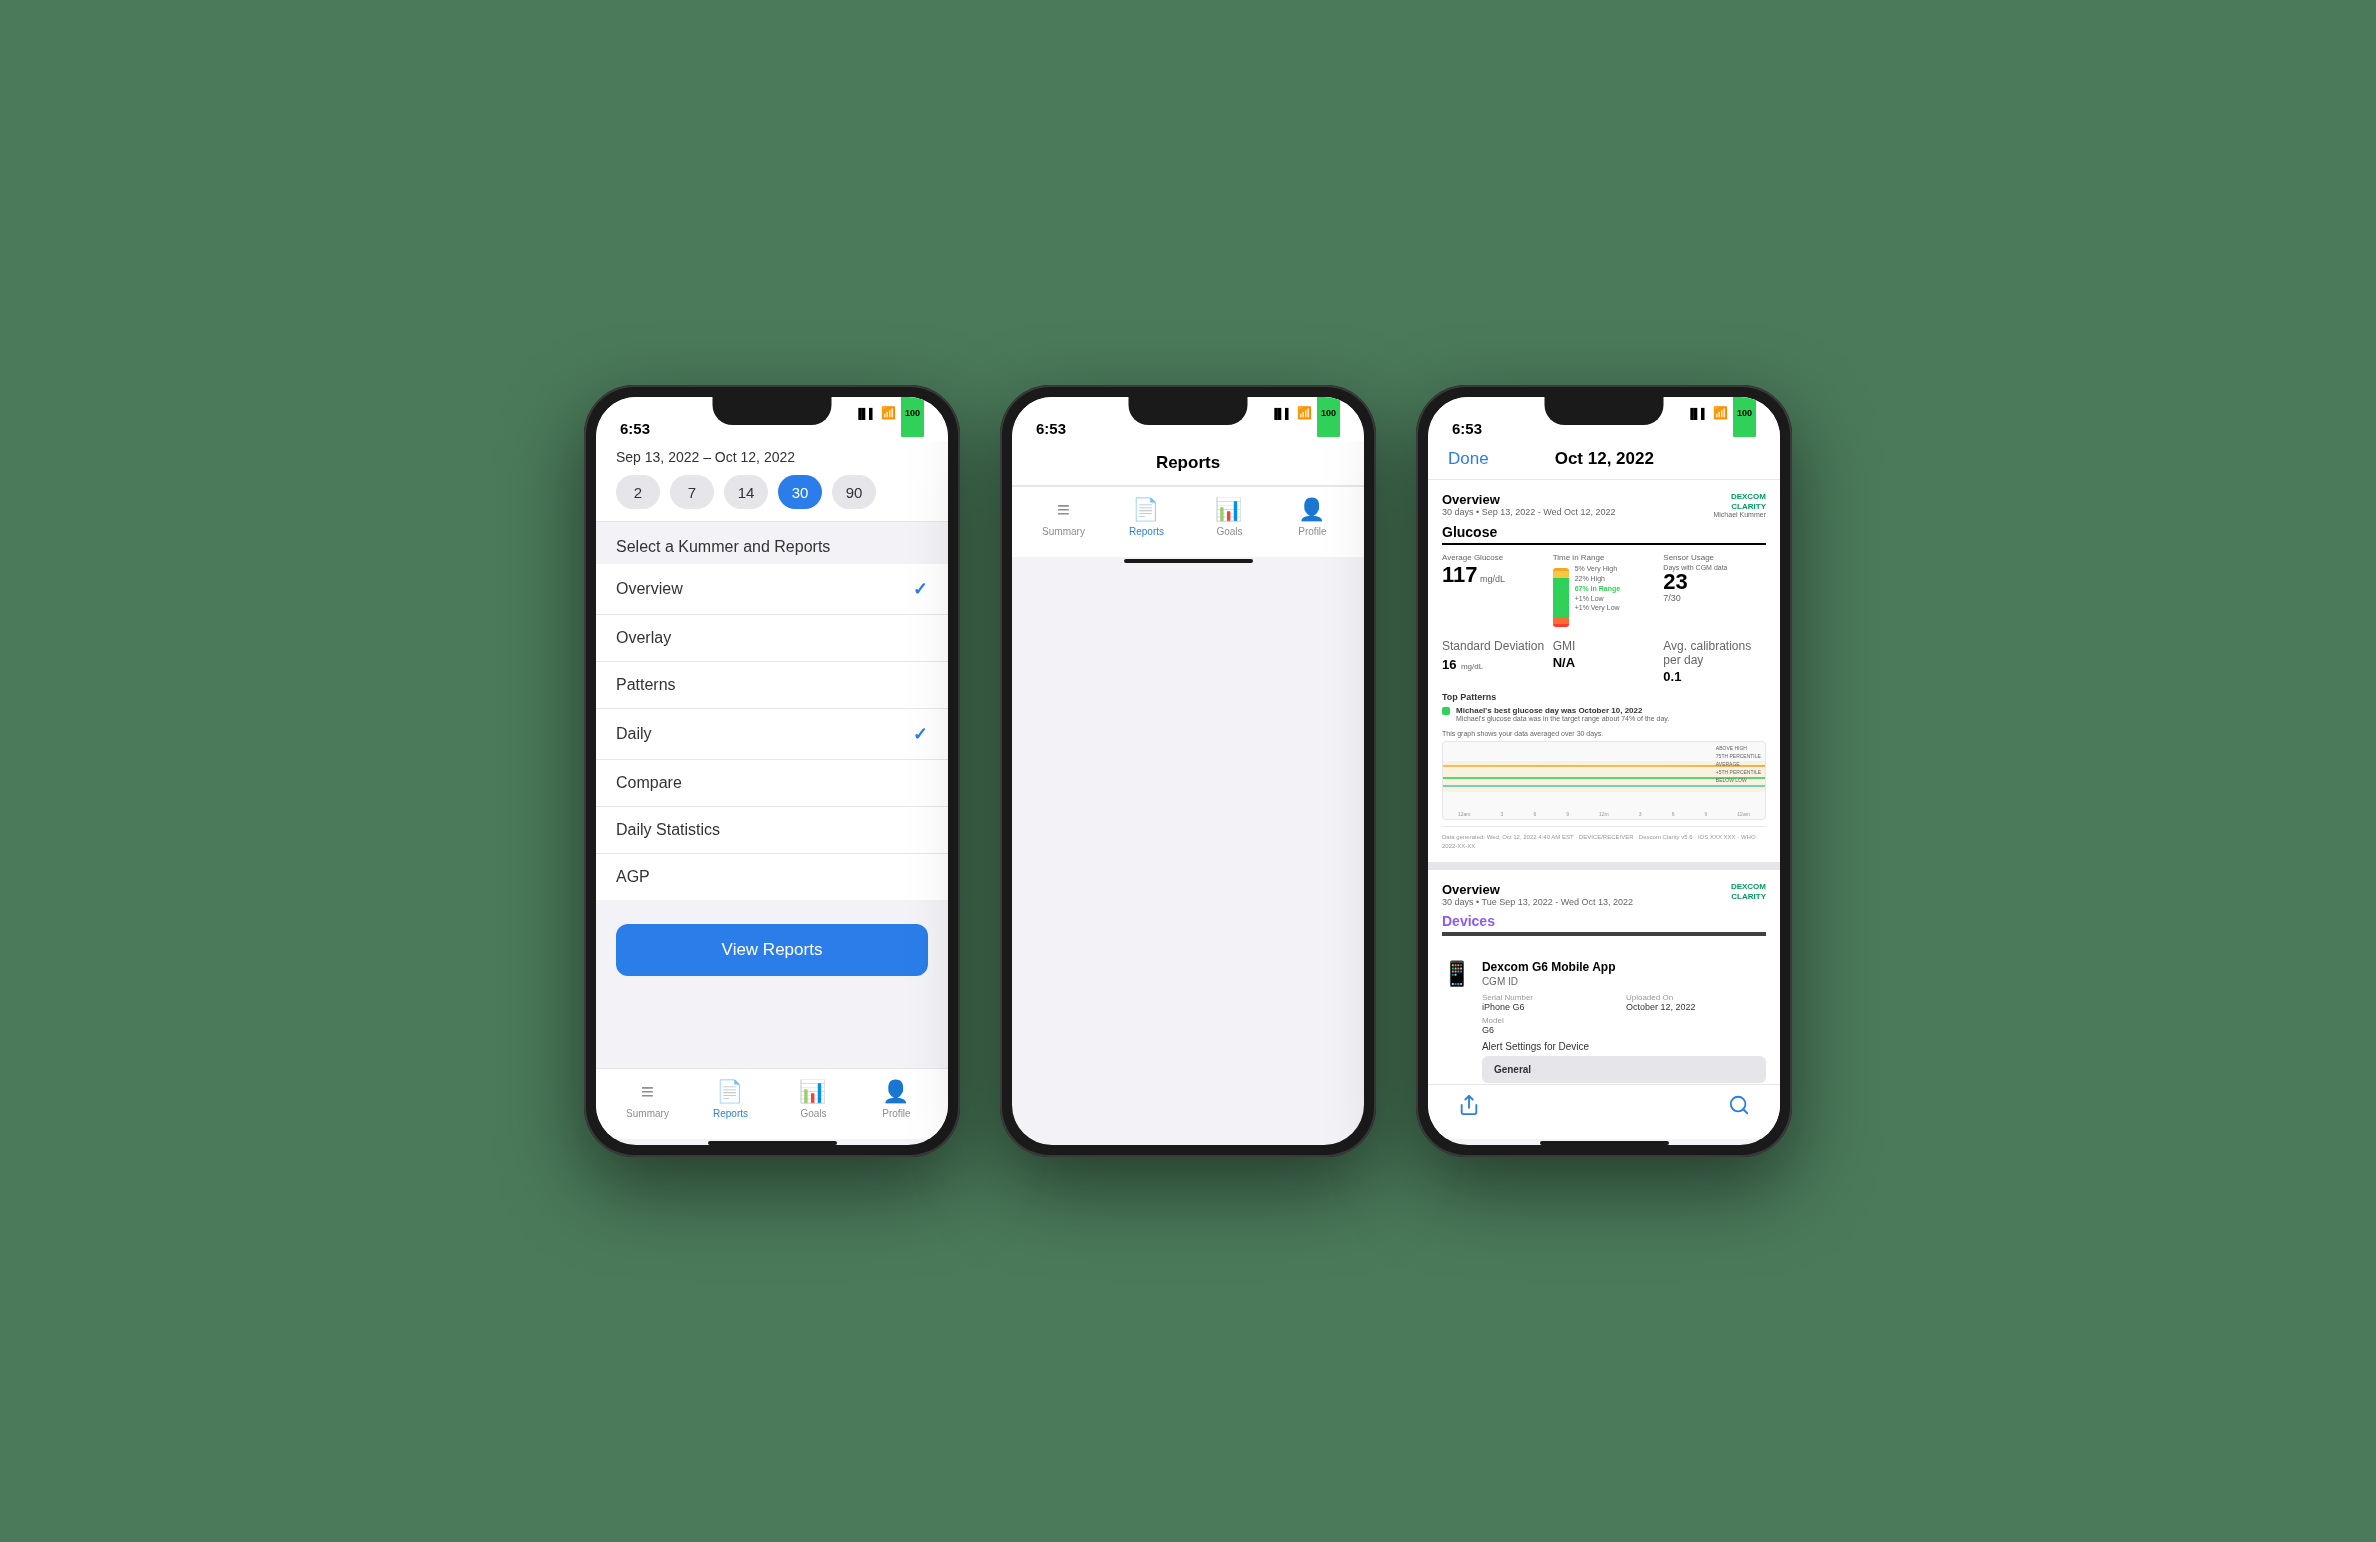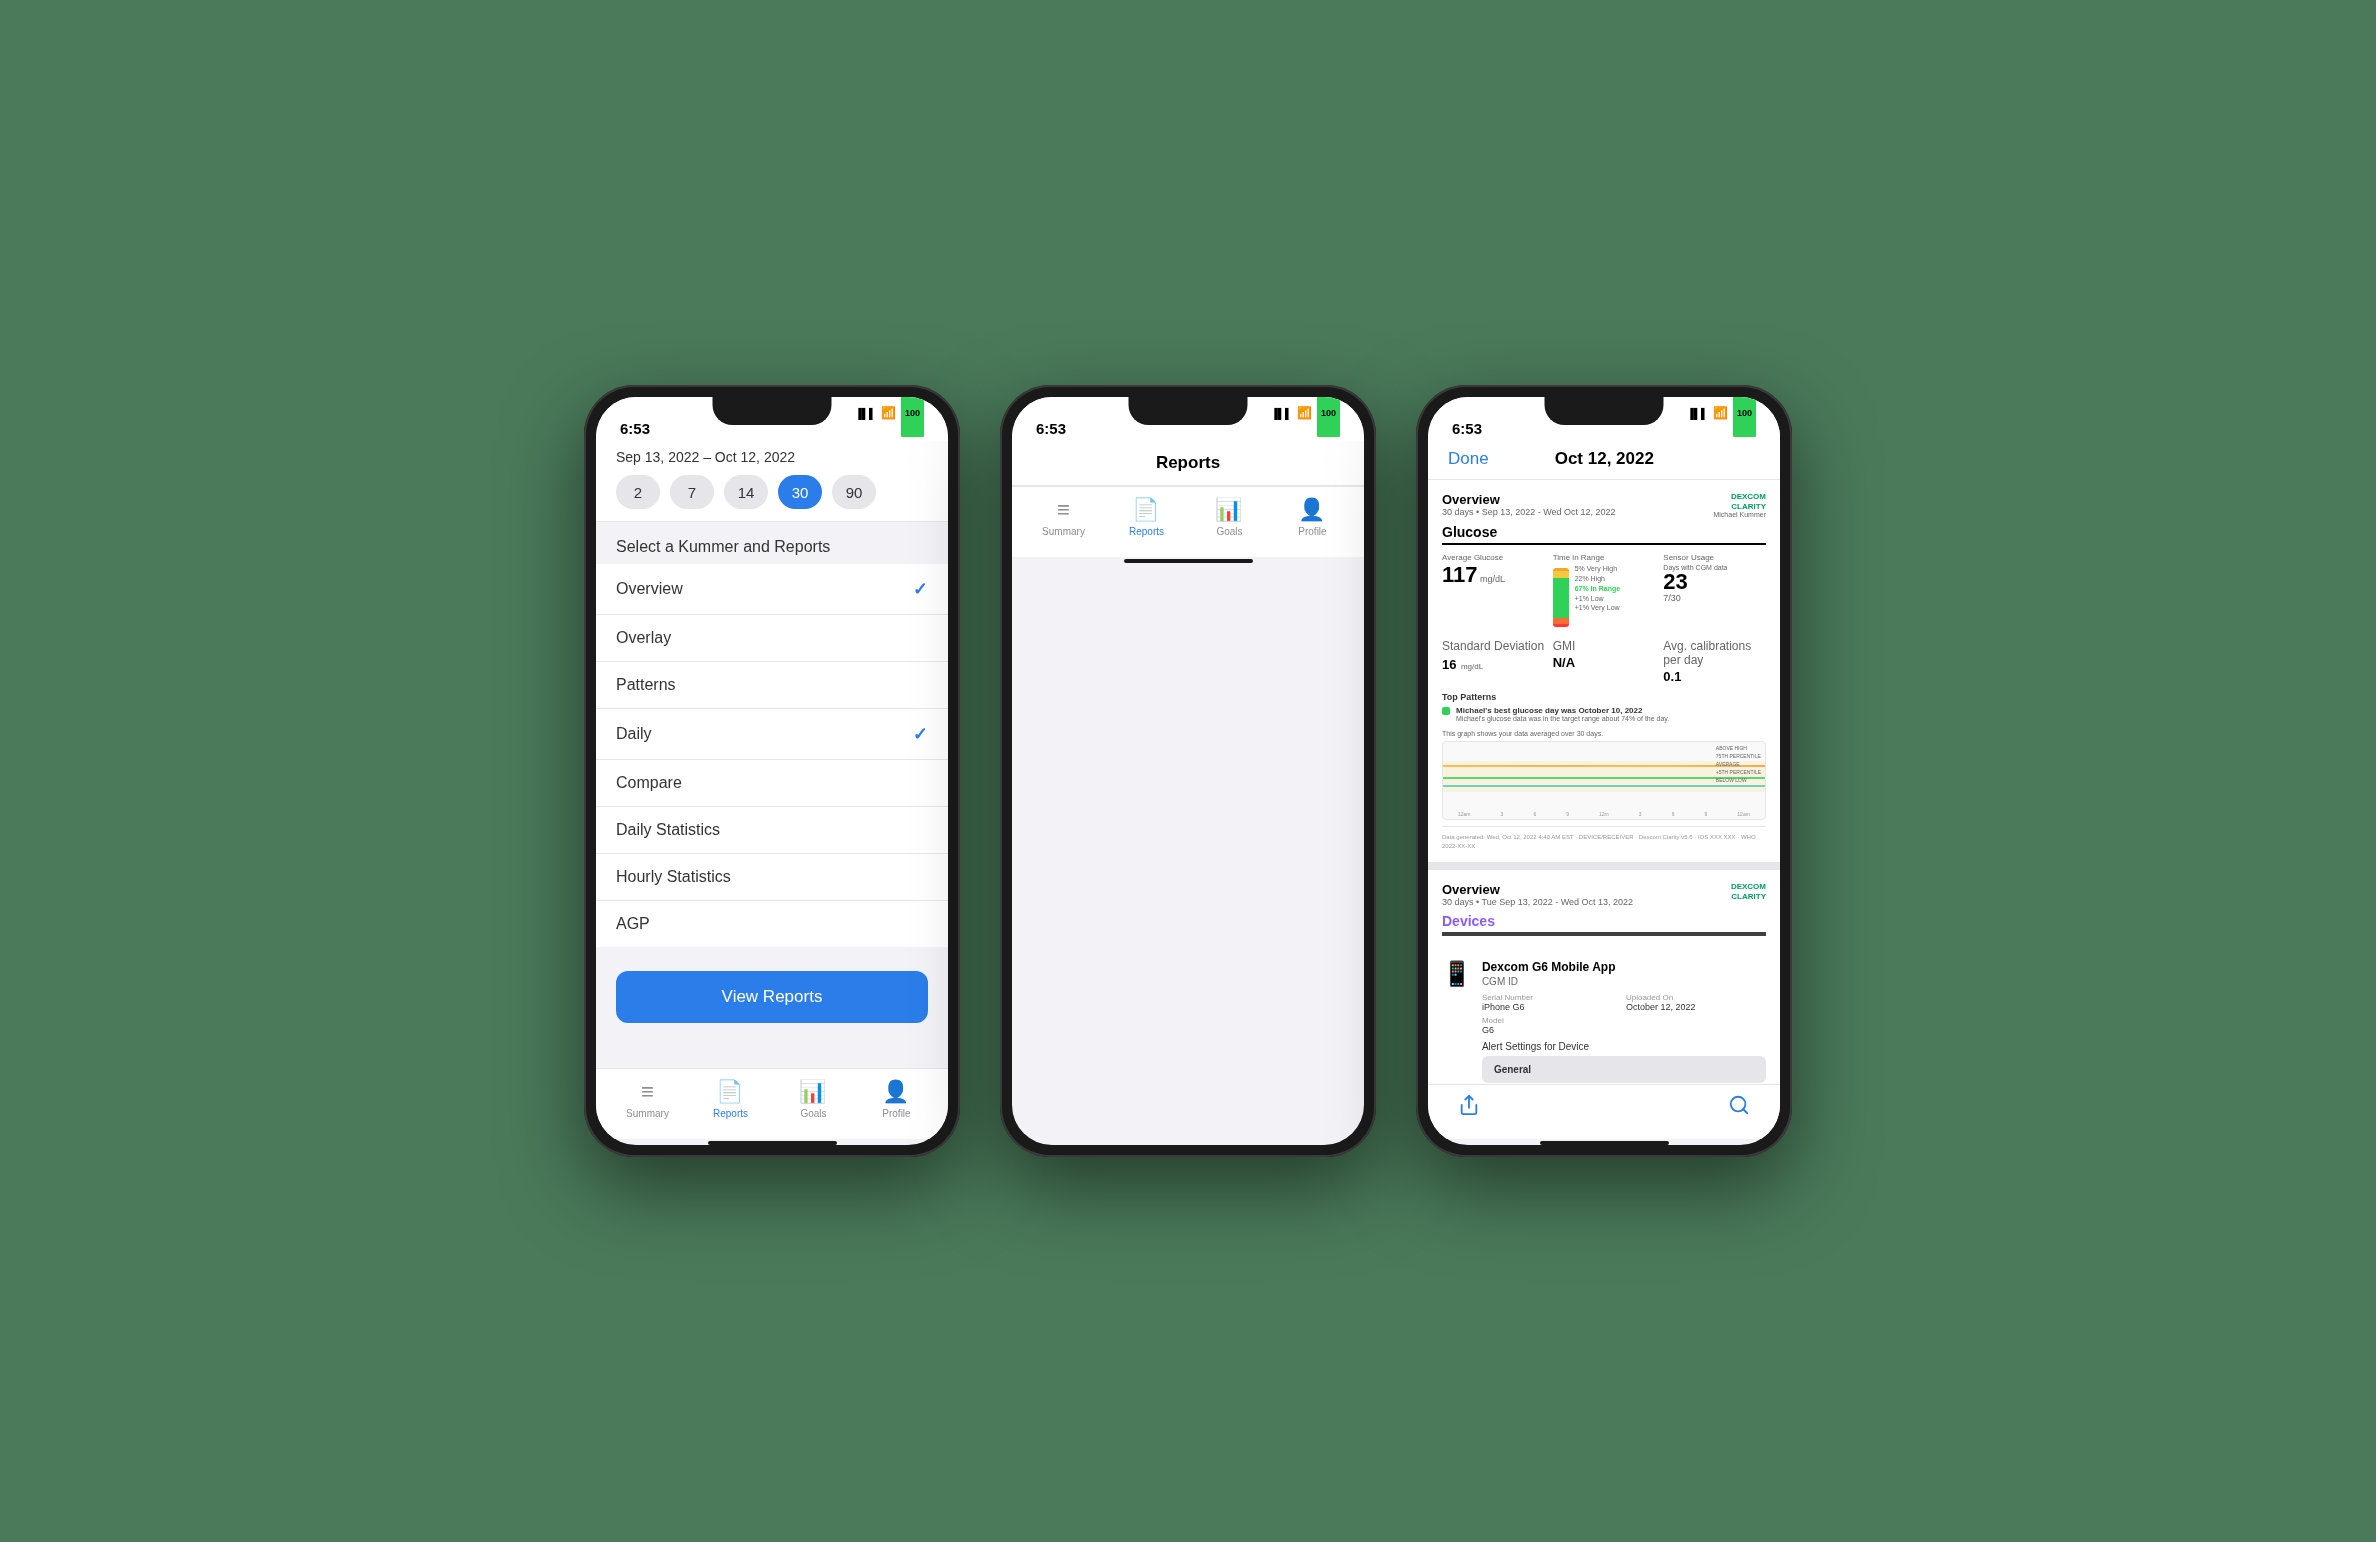--- a/index.html
+++ b/index.html
@@ -600,23 +600,20 @@
           </div>
           <div class="report-item">
             <span class="report-item-label">Daily</span>
             <span class="check-icon">✓</span>
           </div>
           <div class="report-item">
             <span class="report-item-label">Compare</span>
           </div>
           <div class="report-item">
             <span class="report-item-label">Daily Statistics</span>
-          </div>
-          <div class="report-item">
-            <span class="report-item-label">Hourly Statistics</span>
           </div>
           <div class="report-item">
             <span class="report-item-label">AGP</span>
           </div>
         </div>
         <button class="view-reports-btn">View Reports</button>
       </div>
 
       <div class="tab-bar">
         <div class="tab-item">

